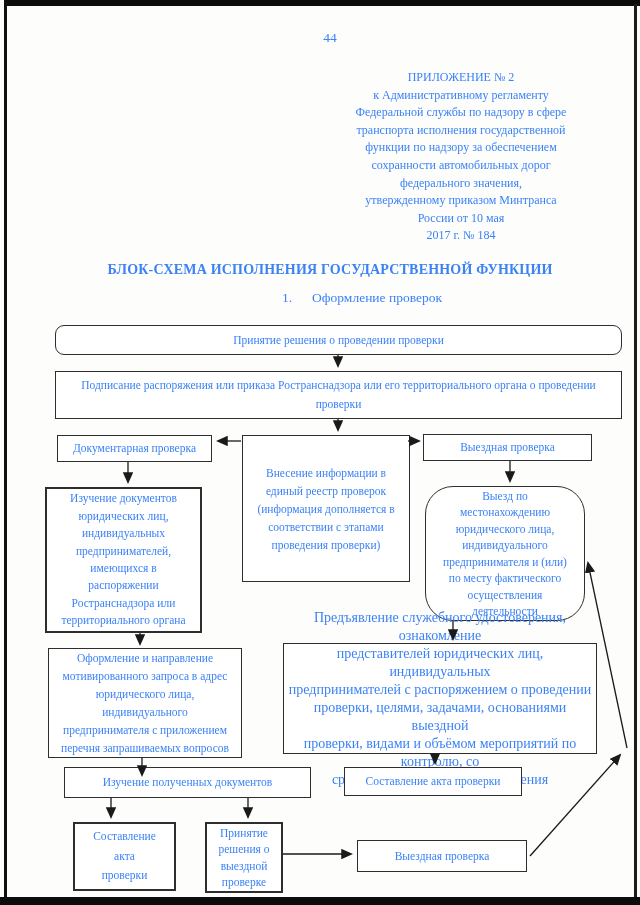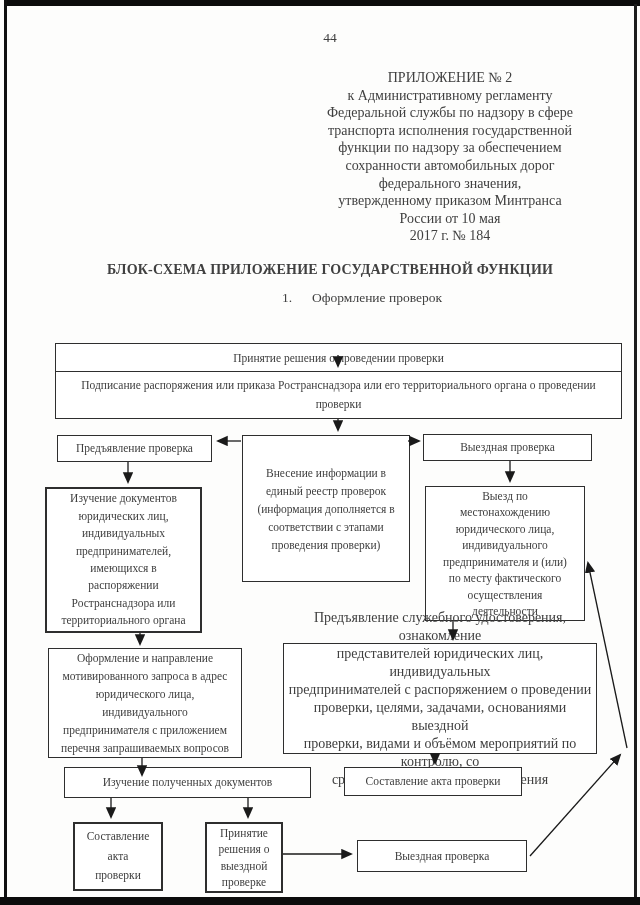--- a/index.html
+++ b/index.html
@@ -1,53 +1,53 @@
 <!DOCTYPE html>
 <html><head>
 <meta charset="utf-8">
 <style>
   html,body{margin:0;padding:0;}
   .page{
     position:relative; width:640px; height:905px; overflow:hidden;
-    background:#fdfdfc; color:#404040;
+    background:#fdfdfc; color:#3b82f6;
     font-family:"Liberation Serif","DejaVu Serif",serif;
   }
   
   .scan-top{position:absolute;left:6px;right:0;top:0;height:6px;background:#0c0c0c;}
   .scan-left{position:absolute;left:4px;top:0;width:3px;height:905px;background:#101010;}
   .scan-right{position:absolute;left:634px;top:4px;width:3px;height:901px;background:#1c1c1c;}
   .scan-bottom{position:absolute;left:0;right:0;top:897px;height:8px;background:#0c0c0c;}
   .pageno{position:absolute;left:305px;top:30px;width:50px;text-align:center;font-size:13.5px;}
-  .hdr{position:absolute;left:270px;top:69px;width:360px;text-align:center;
-       font-size:14px;line-height:17.6px;}
+  .hdr{position:absolute;left:281px;top:69px;width:360px;text-align:center;
+       font-size:12px;line-height:17.6px;}
   .hdr div{white-space:nowrap;}
   .doc-title{position:absolute;left:20px;top:262px;width:620px;text-align:center;
        font-size:14px;font-weight:bold;letter-spacing:.2px;}
   .section{position:absolute;left:82px;top:290px;width:560px;text-align:center;font-size:13.5px;}
   .section .num{margin-right:20px;}
   
   .node{
     position:absolute;box-sizing:border-box;background:#fff;
     border:1.5px solid #2e2e2e;
     display:flex;align-items:center;justify-content:center;
     text-align:center;white-space:pre-line;
     font-size:11.5px;line-height:17px;padding:2px 4px;z-index:1;
   }
-  .n-a{left:55px;top:343px;width:567px;height:30px;border-width:1.3px;}
+  .n-a{left:55px;top:325px;width:567px;height:30px;border-width:1.3px;border-radius:9px;}
   .n-b{left:55px;top:371px;width:567px;height:48px;border-width:1.3px;line-height:19px;}
   .n-d{left:57px;top:435px;width:155px;height:27px;}
   .n-c{left:242px;top:435px;width:168px;height:147px;line-height:18px;}
   .n-e{left:423px;top:434px;width:169px;height:27px;}
   .n-f{left:45px;top:487px;width:157px;height:146px;line-height:17.4px;border-width:2px;}
-  .n-g{left:425px;top:486px;width:160px;height:135px;line-height:16.5px;}
+  .n-g{left:425px;top:486px;width:160px;height:135px;line-height:16.5px;border-radius:28px;}
   .n-h{left:48px;top:648px;width:194px;height:110px;line-height:18px;}
   .n-i{left:283px;top:643px;width:314px;height:111px;line-height:18px;font-size:14px;}
   .n-j{left:64px;top:767px;width:247px;height:31px;border-width:1.3px;}
   .n-k{left:344px;top:767px;width:178px;height:29px;border-width:1.3px;}
-  .n-l{left:73px;top:822px;width:90px;height:69px;line-height:19.5px;border-width:2px;}
+  .n-l{left:73px;top:822px;width:103px;height:69px;line-height:19.5px;border-width:2px;}
   .n-m{left:205px;top:822px;width:78px;height:71px;line-height:16.5px;border-width:2px;}
   .n-n{left:357px;top:840px;width:170px;height:32px;border-width:1.8px;}
   svg.connectors{position:absolute;left:0;top:0;z-index:2;pointer-events:none;}
 </style>
 </head>
 <body>
 
 <div class="page">
 
   <div class="scan-top"></div>
@@ -63,30 +63,30 @@
     <div>Федеральной службы по надзору в сфере</div>
     <div>транспорта исполнения государственной</div>
     <div>функции по надзору за обеспечением</div>
     <div>сохранности автомобильных дорог</div>
     <div>федерального значения,</div>
     <div>утвержденному приказом Минтранса</div>
     <div>России от 10 мая</div>
     <div>2017 г. № 184</div>
   </div>
 
-  <div class="doc-title">БЛОК-СХЕМА ПРИЛОЖЕНИЕ ГОСУДАРСТВЕННОЙ ФУНКЦИИ</div>
+  <div class="doc-title">БЛОК-СХЕМА ИСПОЛНЕНИЯ ГОСУДАРСТВЕННОЙ ФУНКЦИИ</div>
 
   <div class="section">
     <span class="num">1.</span><span>Оформление проверок</span>
   </div>
 
   <div class="node n-a">Принятие решения о проведении проверки</div>
   <div class="node n-b">Подписание распоряжения или приказа Ространснадзора или его территориального органа о проведении
 проверки</div>
-  <div class="node n-d">Предъявление проверка</div>
+  <div class="node n-d">Документарная проверка</div>
   <div class="node n-c">Внесение информации в
 единый реестр проверок
 (информация дополняется в
 соответствии с этапами
 проведения проверки)</div>
   <div class="node n-e">Выездная проверка</div>
   <div class="node n-f">Изучение документов
 юридических лиц,
 индивидуальных
 предпринимателей,

